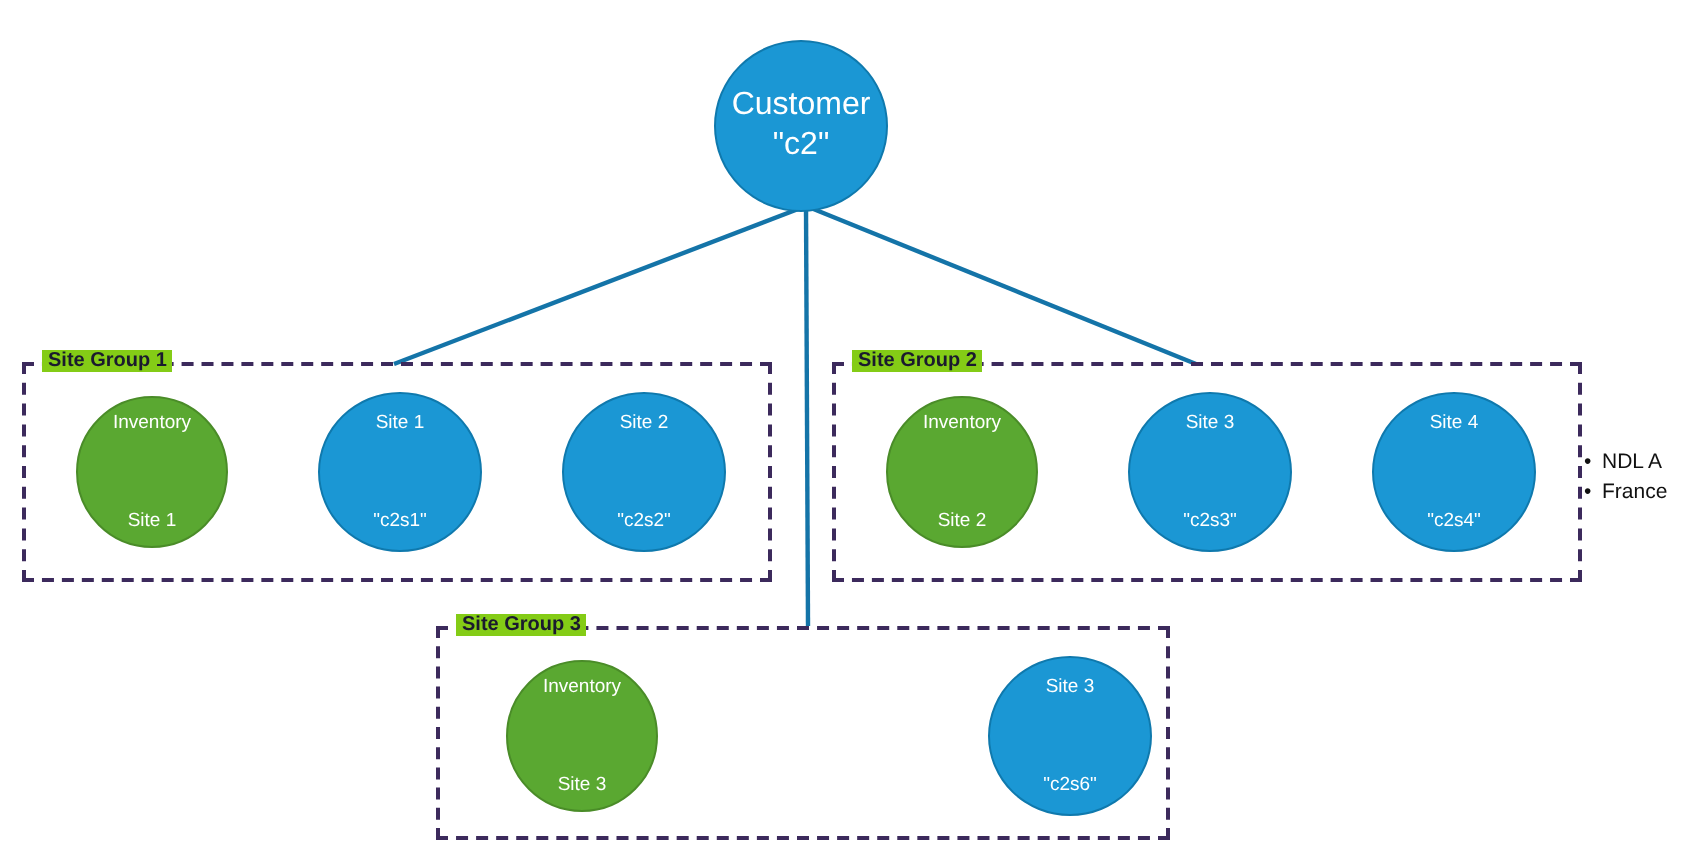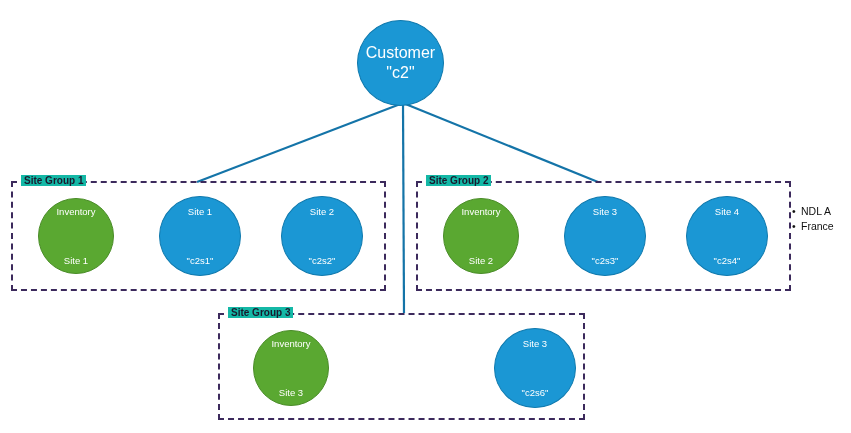--- a/index.html
+++ b/index.html
@@ -67,21 +67,21 @@
   .group {
     position: absolute;
     border: 2px dashed #3c2a5c;
     box-sizing: border-box;
     background: transparent;
   }
   .group-label {
     position: absolute;
     top: -8px;
     left: 8px;
-    background: #14b8a6;
+    background: #84cc16;
     padding: 0 3px;
     font-size: 10px;
     font-weight: bold;
     color: #1a1a2e;
     white-space: nowrap;
   }
 
   
   .annotation {
     position: absolute;
@@ -159,19 +159,19 @@
     <span class="line1">Inventory</span>
     <span class="line2">Site 3</span>
   </div>
 
 
   <div class="node blue site" style="left:494px; top:328px; width:82px; height:80px;">
     <span class="line1">Site 3</span>
     <span class="line2">"c2s6"</span>
   </div>
 
-  <div class="annotation" style="left:792px; top:204px;">
+  <div class="annotation" style="left:792px; top:224px;">
     <div class="bullet-row">NDL A</div>
     <div class="bullet-row">France</div>
   </div>
 
 
 </div>
 
 </body></html>

